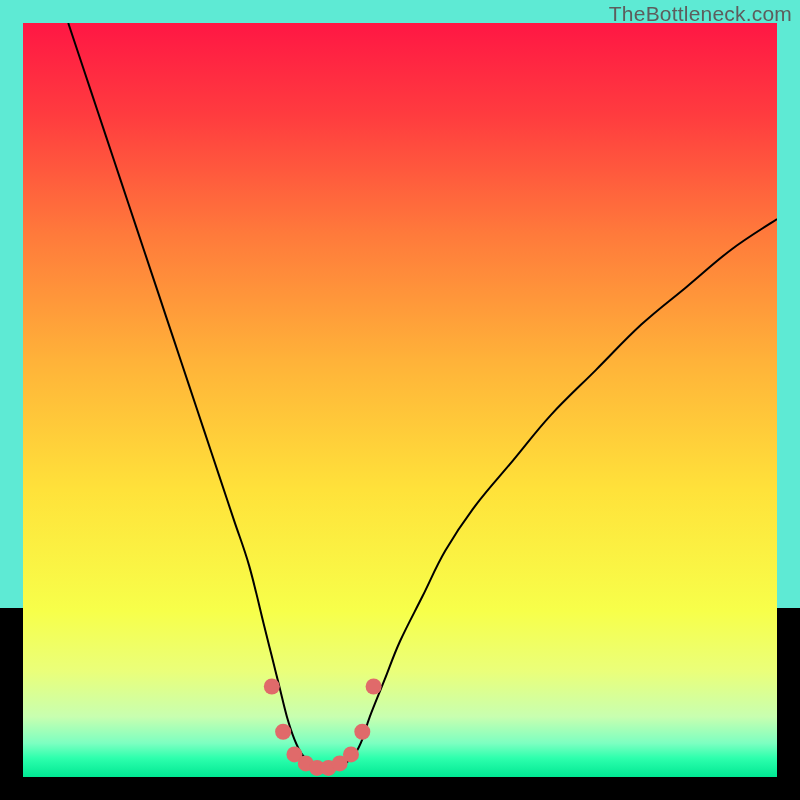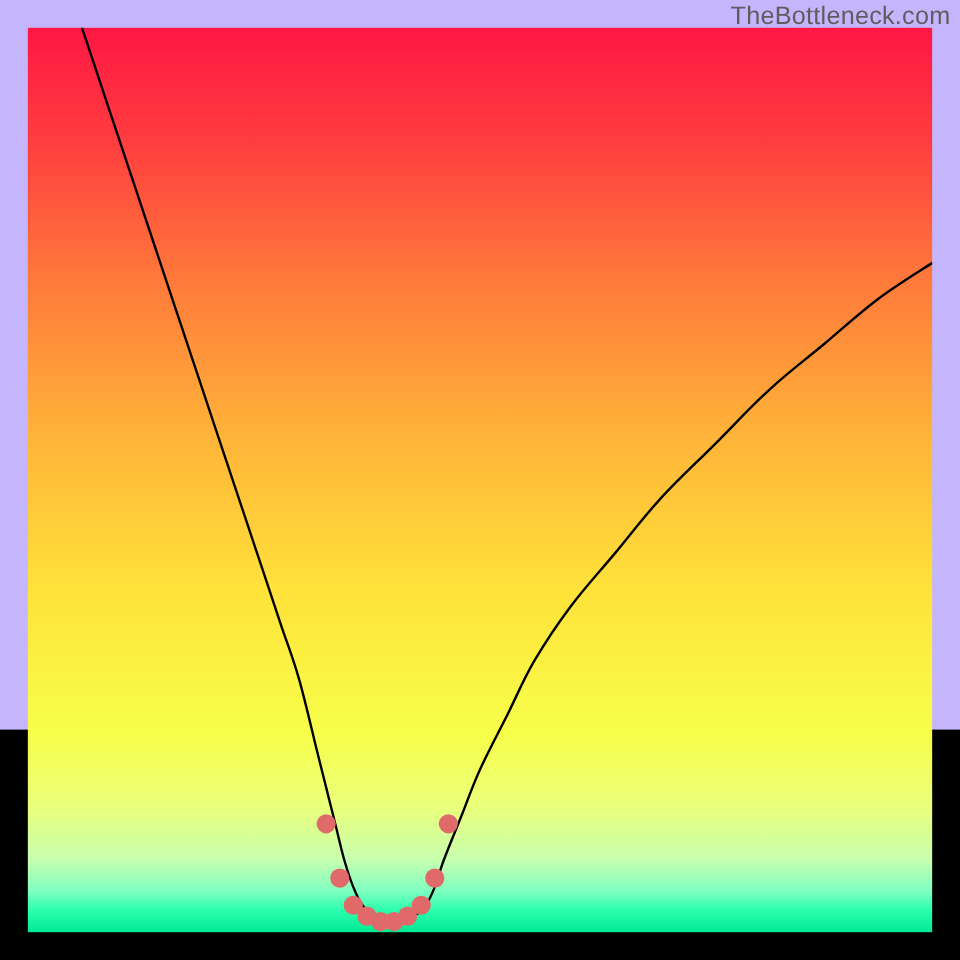--- a/index.html
+++ b/index.html
@@ -9,21 +9,21 @@
     height: 800px;
     overflow: hidden;
     background: #000;
     font-family: Arial, Helvetica, sans-serif;
   }
   .frame {
     position: absolute;
     top: 0; left: 0;
     width: 800px;
     height: 608px;
-    background: #c4b5fd;
+    background: #5eead4;
     text-decoration: underline;
   }
   .plot {
     position: absolute;
     top: 23px;
     left: 23px;
     width: 754px;
     height: 754px;
   }
   .watermark {

